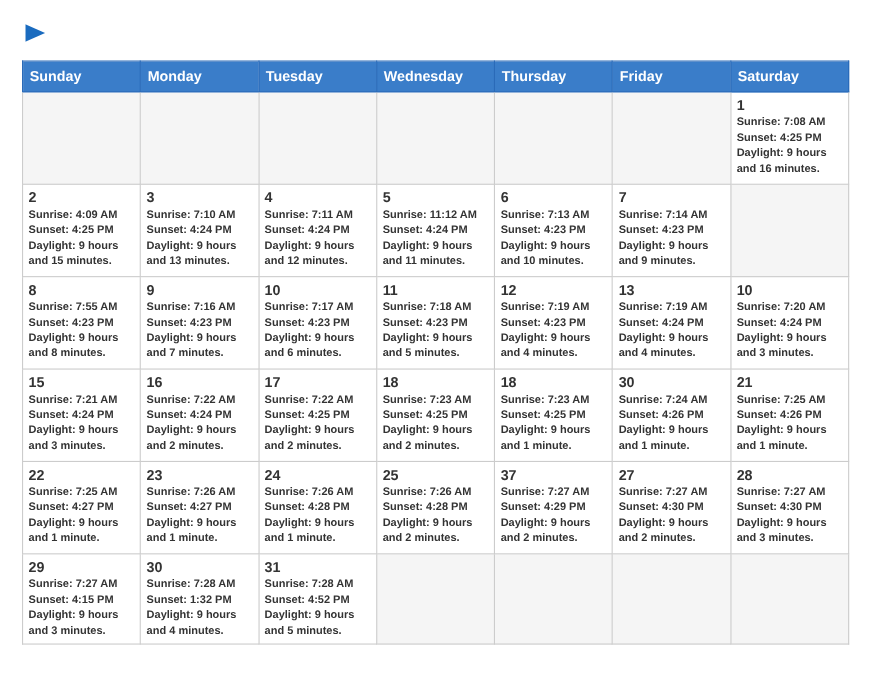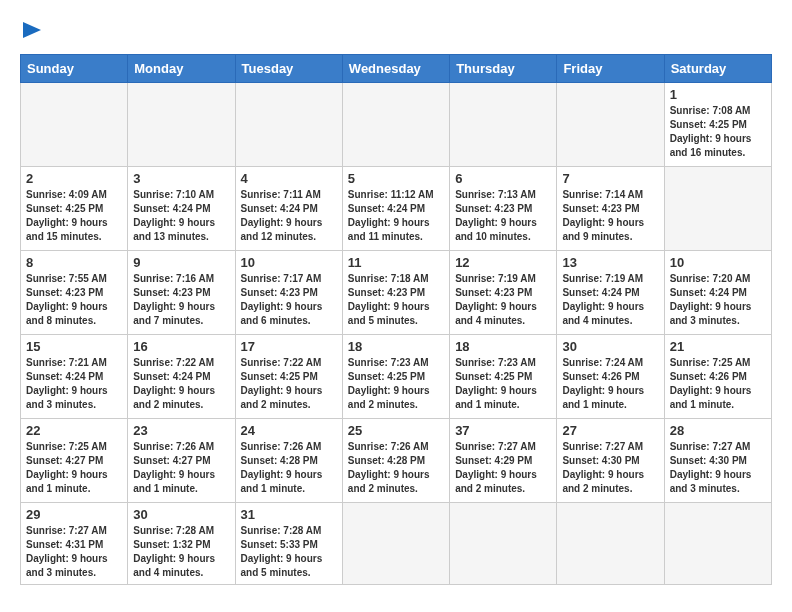--- a/index.html
+++ b/index.html
@@ -362,37 +362,37 @@
             <span>Sunset: 4:30 PM</span><br>
             <span>Daylight: 9 hours and 3 minutes.</span>
           </div>
         </td>
         </tr>
         <tr class="last-row">
           <td>
           <span class="day-number">29</span>
           <div class="day-info">
             <span>Sunrise: 7:27 AM</span><br>
-            <span>Sunset: 4:31 PM</span><br>
+            <span>Sunset: 4:15 PM</span><br>
             <span>Daylight: 9 hours and 3 minutes.</span>
           </div>
         </td>
           <td>
           <span class="day-number">30</span>
           <div class="day-info">
             <span>Sunrise: 7:28 AM</span><br>
             <span>Sunset: 1:32 PM</span><br>
             <span>Daylight: 9 hours and 4 minutes.</span>
           </div>
         </td>
           <td>
           <span class="day-number">31</span>
           <div class="day-info">
             <span>Sunrise: 7:28 AM</span><br>
-            <span>Sunset: 5:33 PM</span><br>
+            <span>Sunset: 4:52 PM</span><br>
             <span>Daylight: 9 hours and 5 minutes.</span>
           </div>
         </td>
           <td class="empty"></td>
           <td class="empty"></td>
           <td class="empty"></td>
           <td class="empty"></td>
         </tr>
       </tbody>
   </table>

